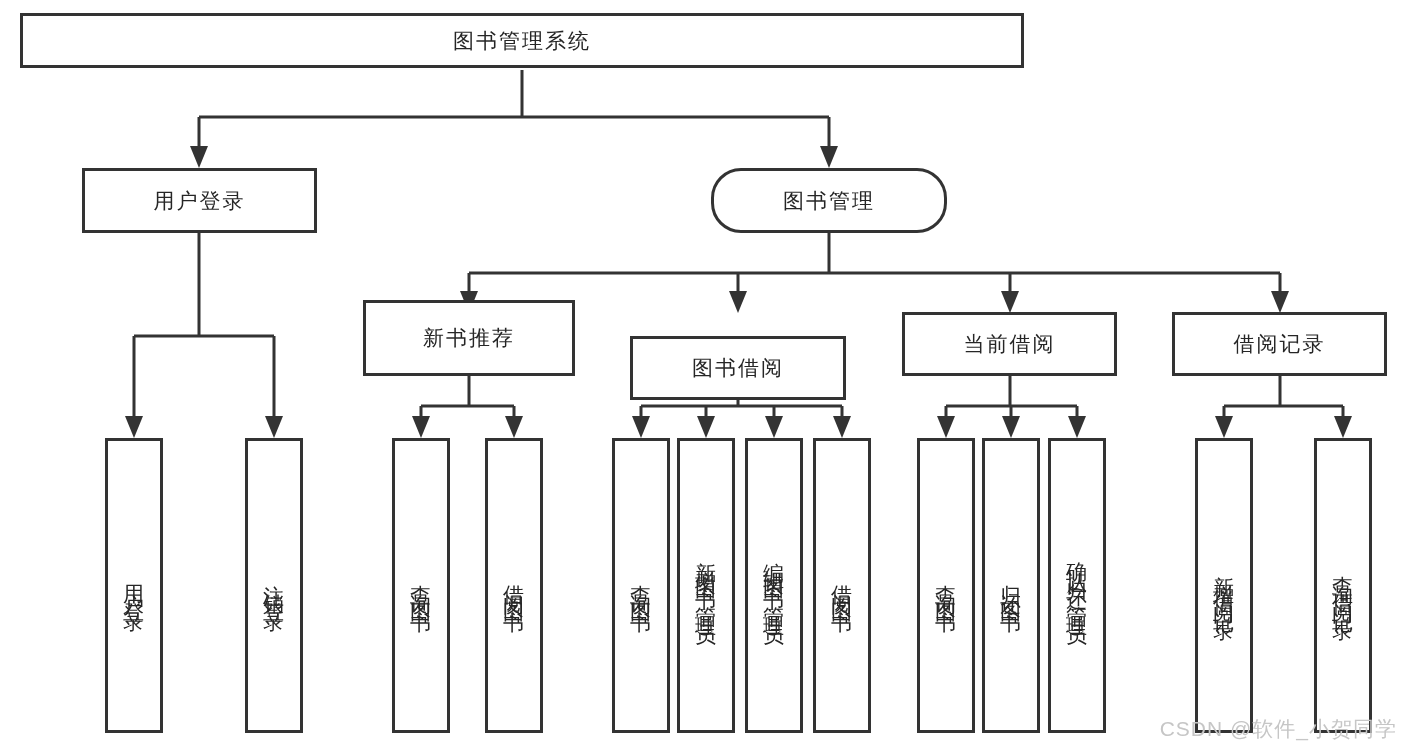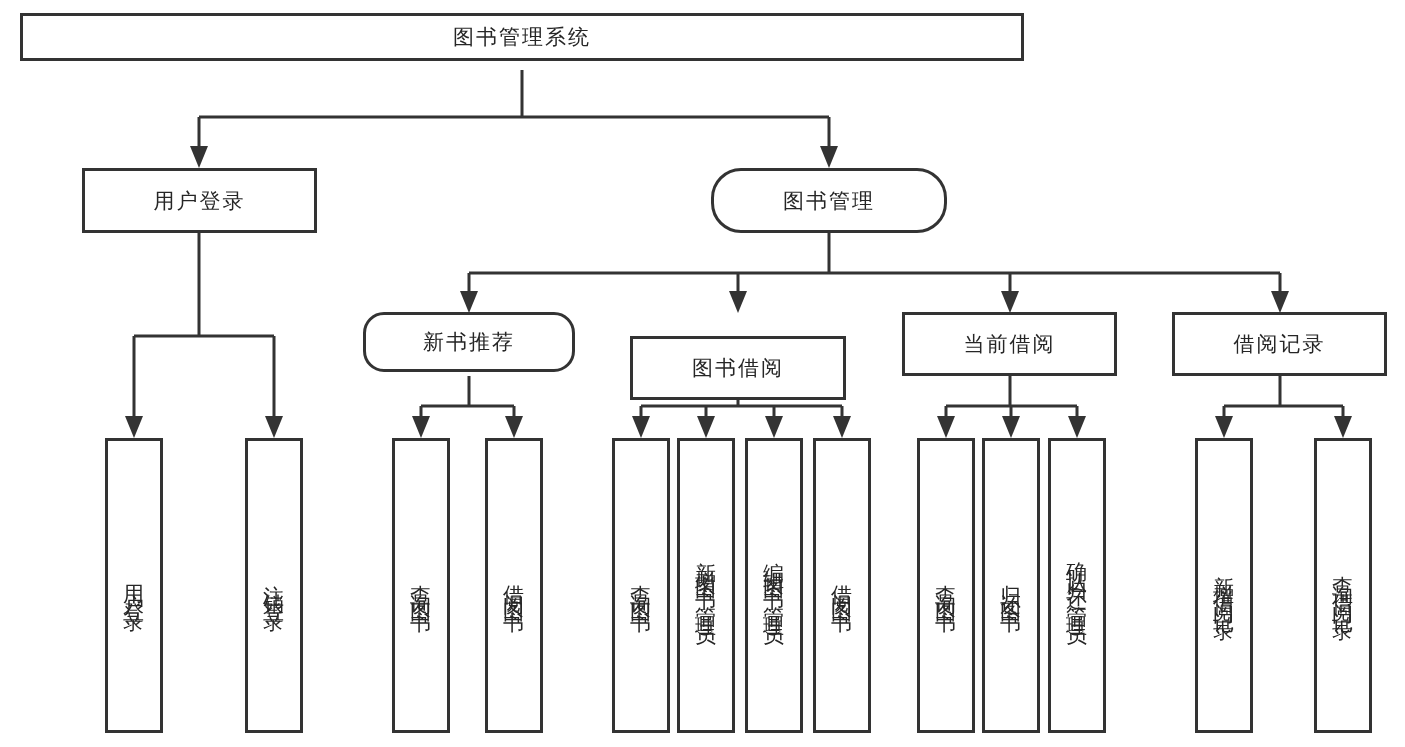--- a/index.html
+++ b/index.html
@@ -96,32 +96,32 @@
       <polygon points="1077,438 1068,416 1086,416"></polygon>
     </g>
 
     <g>
       <path d="M1280,376 V406 M1224,406 H1343 M1224,406 V430 M1343,406 V430"></path>
       <polygon points="1224,438 1215,416 1233,416"></polygon>
       <polygon points="1343,438 1334,416 1352,416"></polygon>
     </g>
   </svg>
 
-  <div class="node" style="left:20px;top:13px;width:1004px;height:48px;">
+  <div class="node" style="left:20px;top:13px;width:1004px;height:55px;">
     <span>图书管理系统</span>
   </div>
 
   <div class="node" style="left:82px;top:168px;width:235px;height:65px;">
     <span>用户登录</span>
   </div>
   <div class="node" style="left:711px;top:168px;width:236px;height:65px;border-radius:30px;">
     <span>图书管理</span>
   </div>
 
-  <div class="node" style="left:363px;top:312px;width:212px;height:60px;border-radius:21px;">
+  <div class="node" style="left:363px;top:300px;width:212px;height:76px;">
     <span>新书推荐</span>
   </div>
   <div class="node" style="left:630px;top:312px;width:216px;height:64px;margin-top:24px;">
     <span>图书借阅</span>
   </div>
   <div class="node" style="left:902px;top:312px;width:215px;height:64px;text-align:center;">
     <span>当前借阅</span>
   </div>
   <div class="node" style="left:1172px;top:312px;width:215px;height:64px;">
     <span>借阅记录</span>
@@ -164,14 +164,15 @@
     <span>确认归还（管理员）</span>
   </div>
 
   <div class="node leaf" style="left:1195px;top:438px;width:58px;height:295px;">
     <span>新增借阅记录</span>
   </div>
   <div class="node leaf" style="left:1314px;top:438px;width:58px;height:295px;">
     <span>查询借阅记录</span>
   </div>
 
+  <div class="watermark">CSDN @软件_小贺同学</div>
 
 </div>
 
 </body></html>

